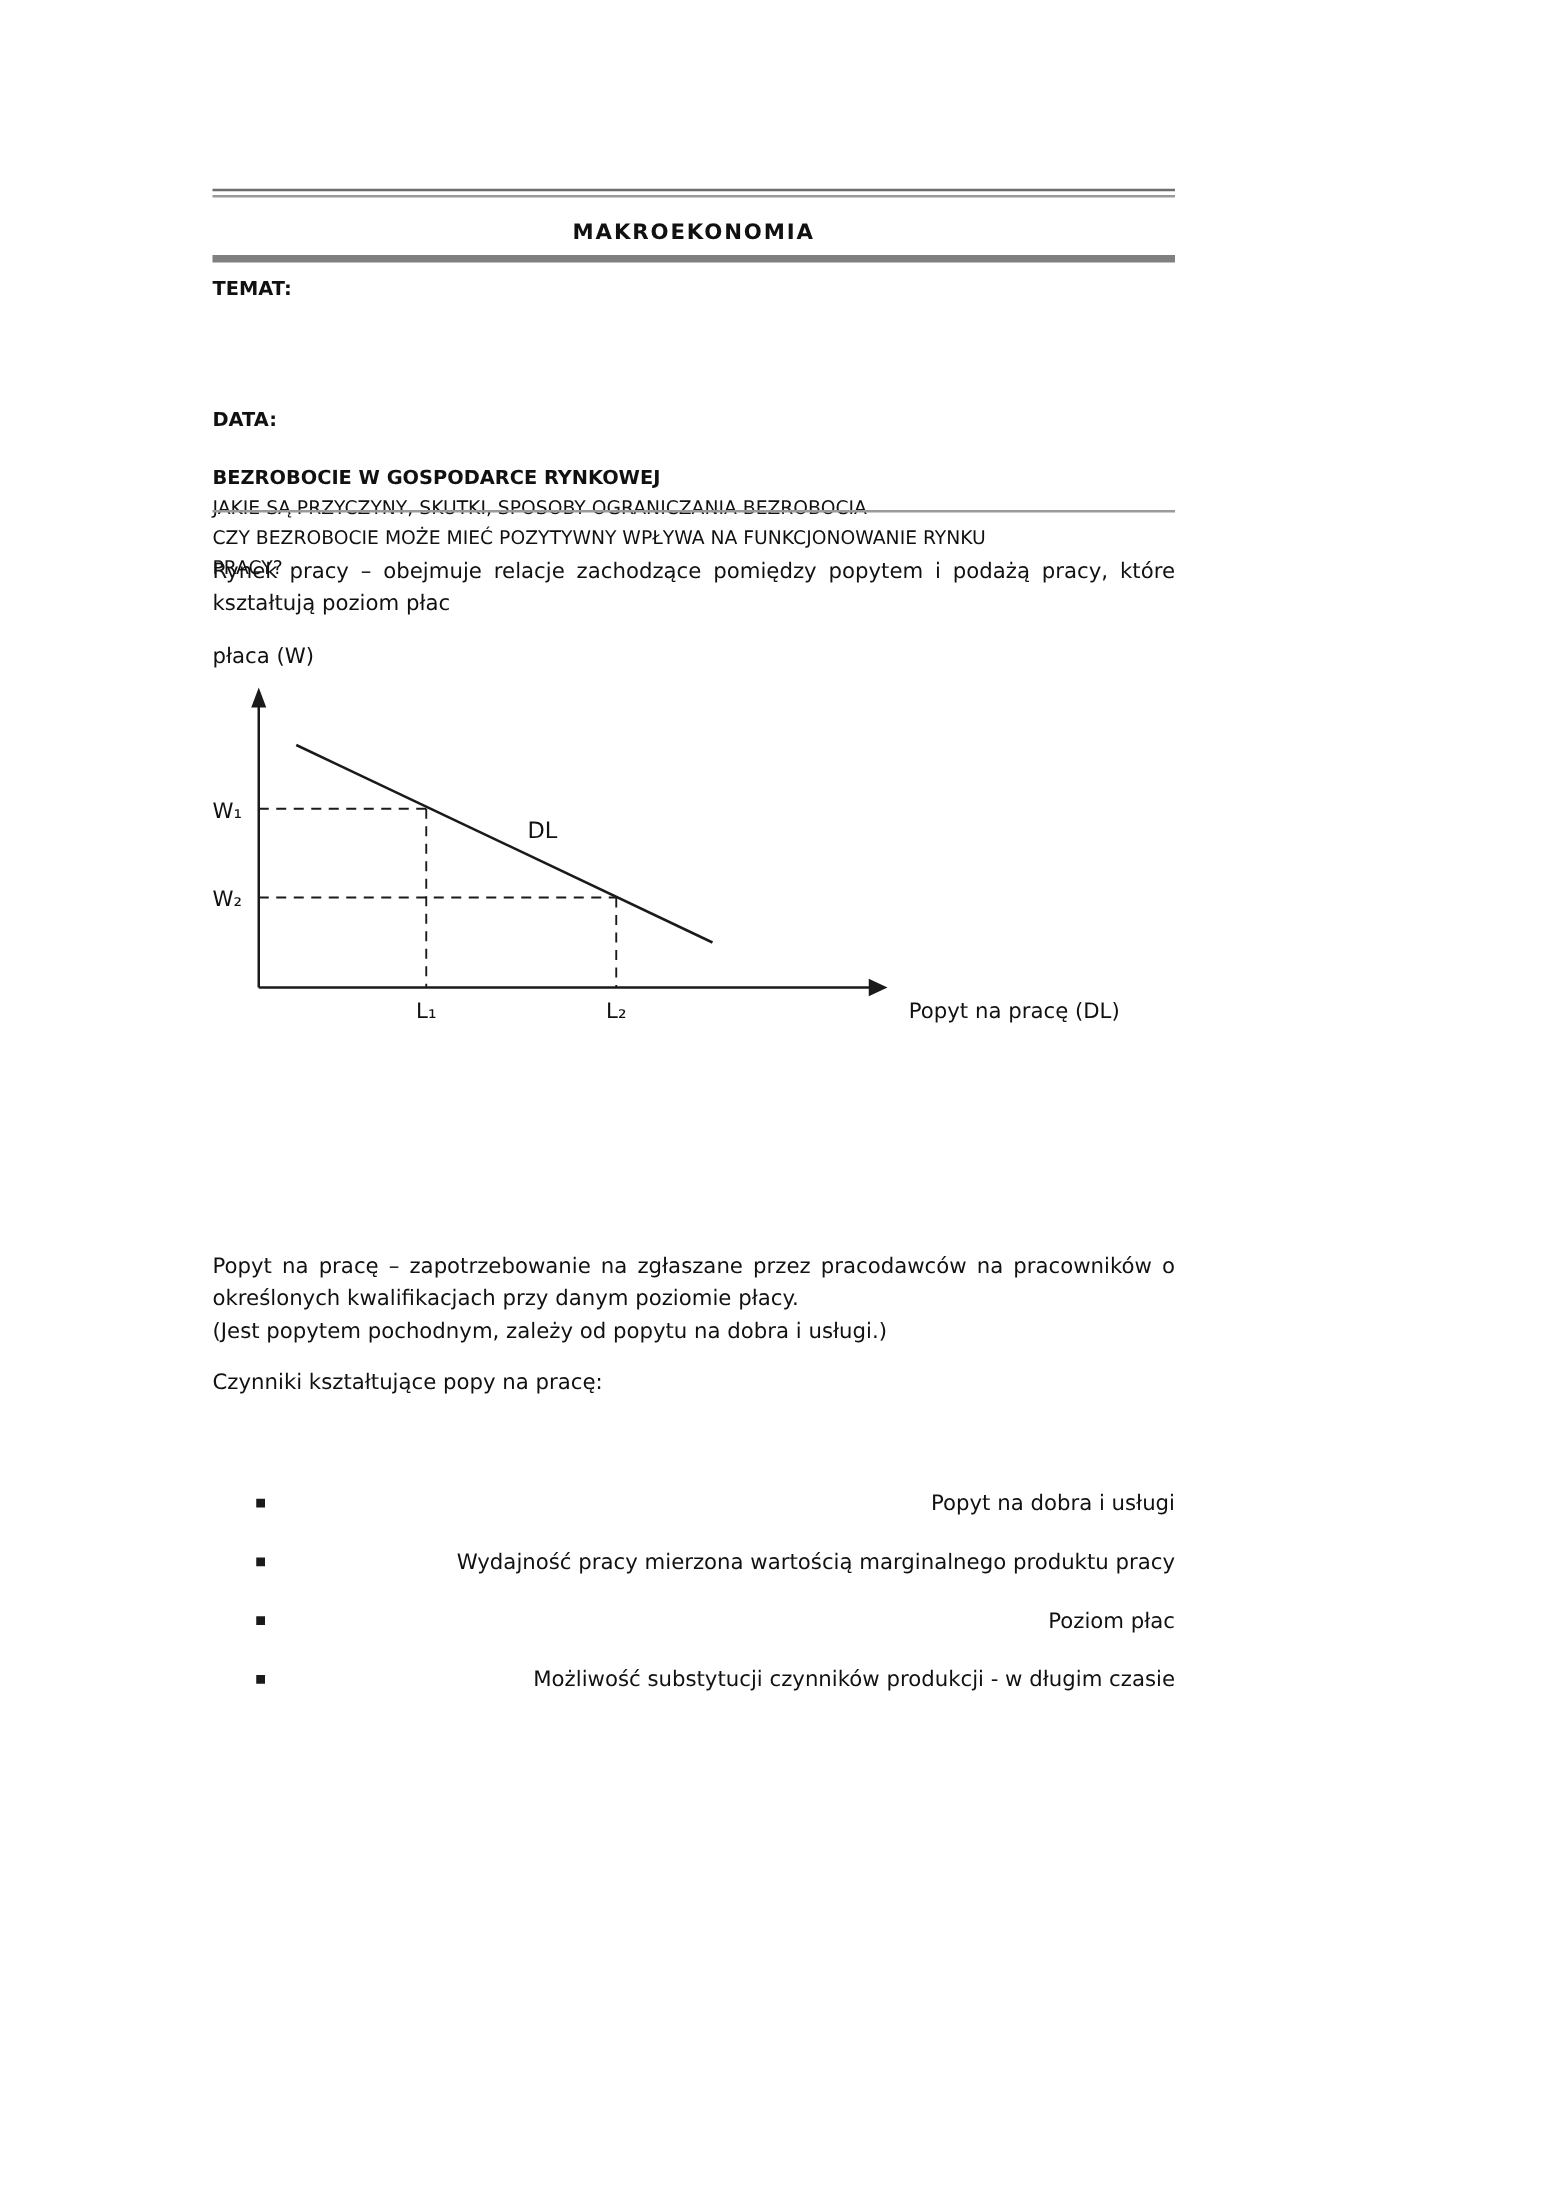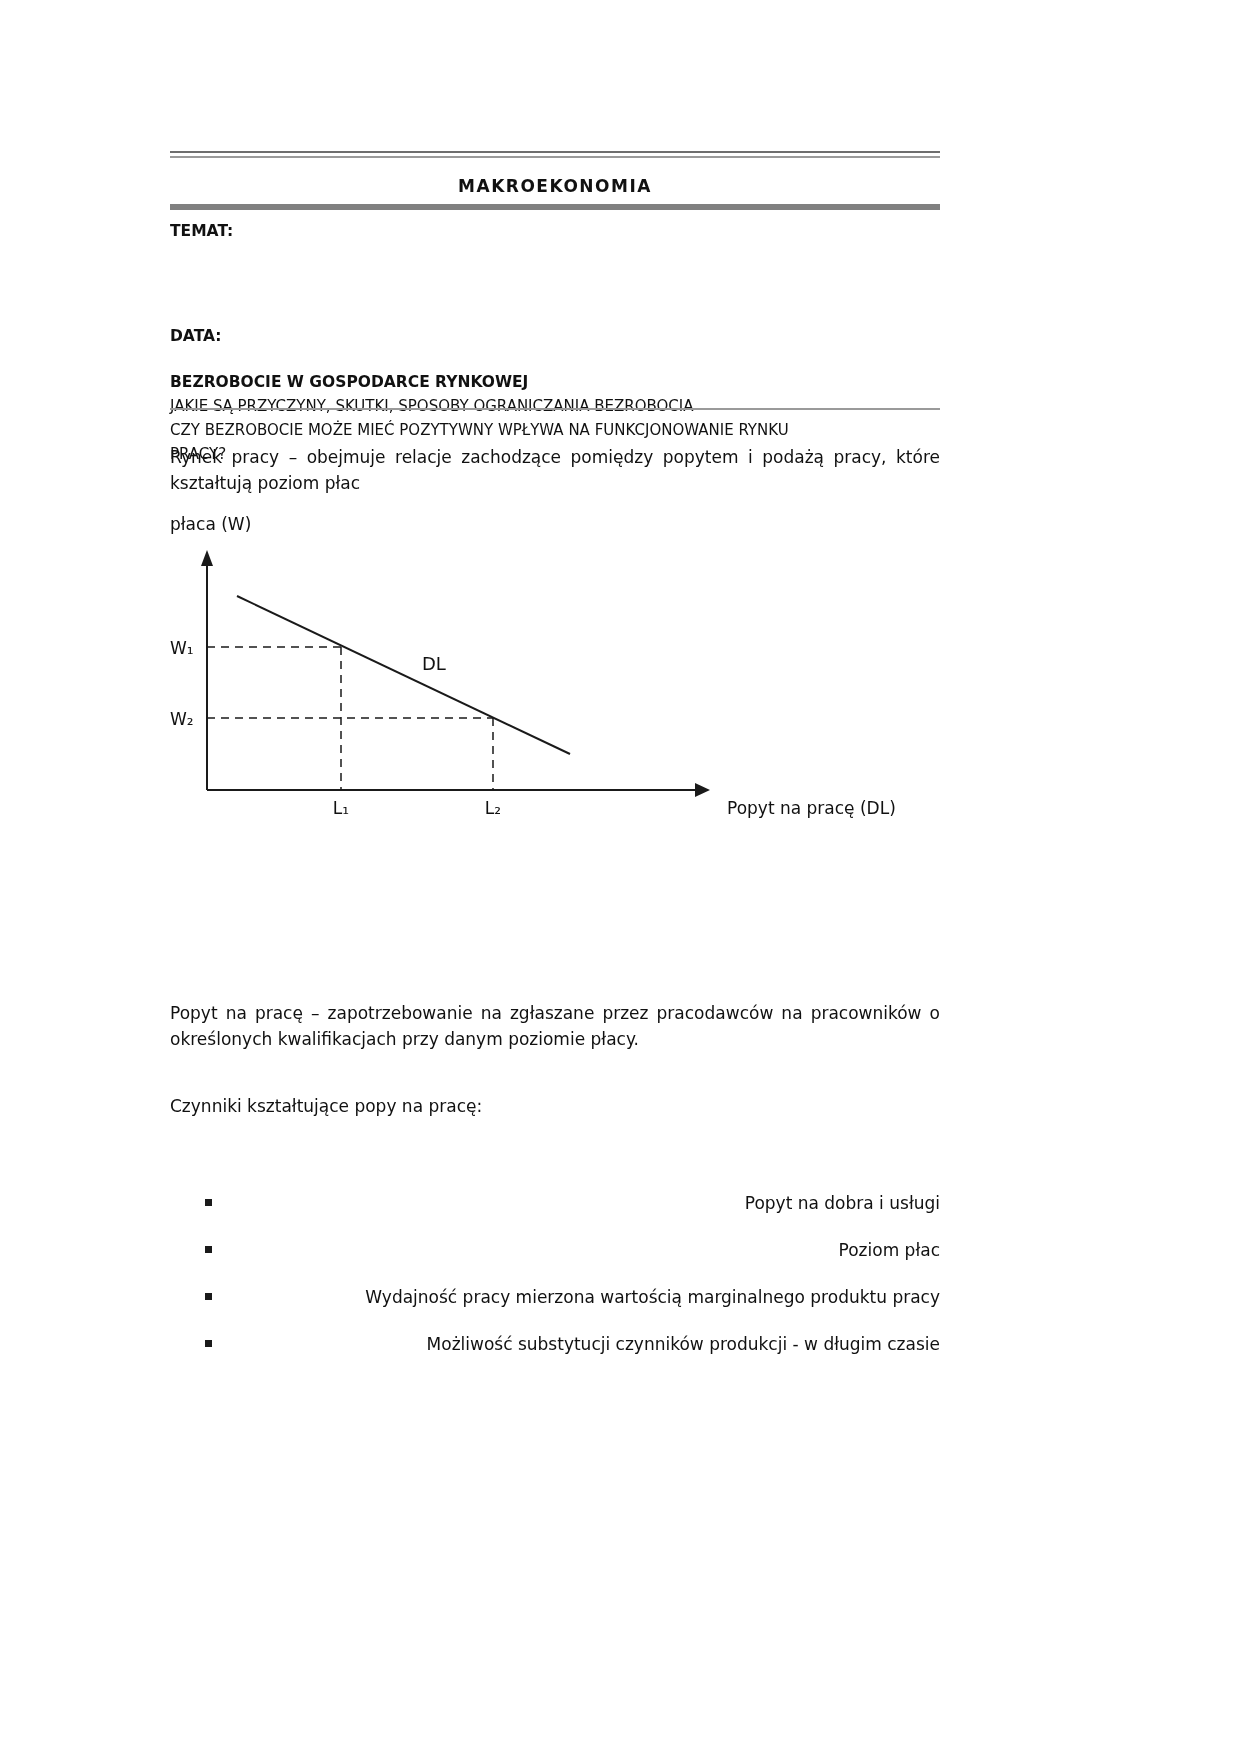--- a/index.html
+++ b/index.html
@@ -100,24 +100,25 @@
       <text x="171" y="302" font-size="17" text-anchor="middle">L₁</text>
       <text x="323" y="302" font-size="17" text-anchor="middle">L₂</text>
 
       <text x="557" y="302" font-size="17">Popyt na pracę (DL)</text>
     </svg>
   </div>
 
 
   <div class="abs content-col" style="top:1000px;">
     <p class="para">Popyt na pracę – zapotrzebowanie na zgłaszane przez pracodawców na pracowników o określonych kwalifikacjach przy danym poziomie płacy.</p>
+    <p class="para-plain">(Jest popytem pochodnym, zależy od popytu na dobra i usługi.)</p>
   </div>
 
   <p class="abs content-col section-heading" style="top:1096px;">Czynniki kształtujące popy na pracę:</p>
 
   <ul class="abs square-list" style="top:1191px; left:170px;text-align:right;">
     <li>Popyt na dobra i usługi</li>
+    <li>Wydajność pracy mierzona wartością marginalnego produktu pracy</li>
     <li>Poziom płac</li>
-    <li>Wydajność pracy mierzona wartością marginalnego produktu pracy</li>
     <li>Możliwość substytucji czynników produkcji - w długim czasie</li>
   </ul>
 
 </div>
 
 </body></html>

